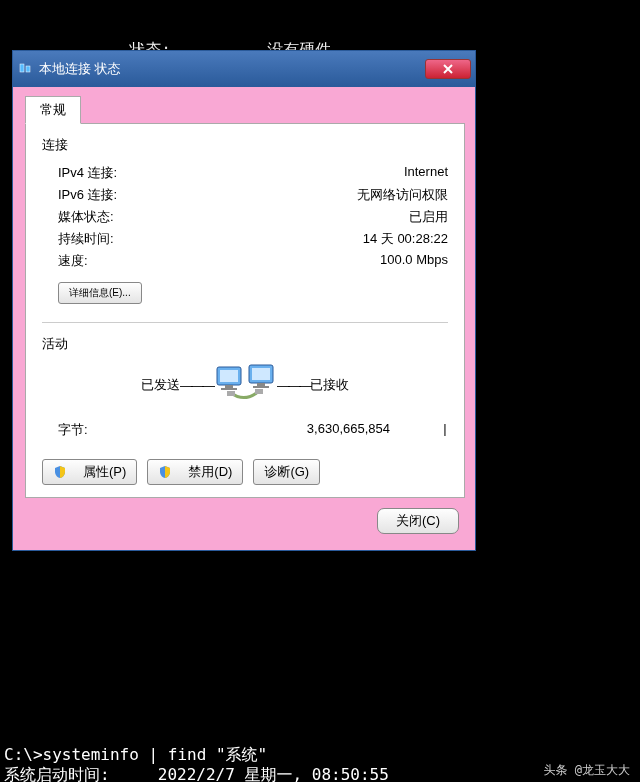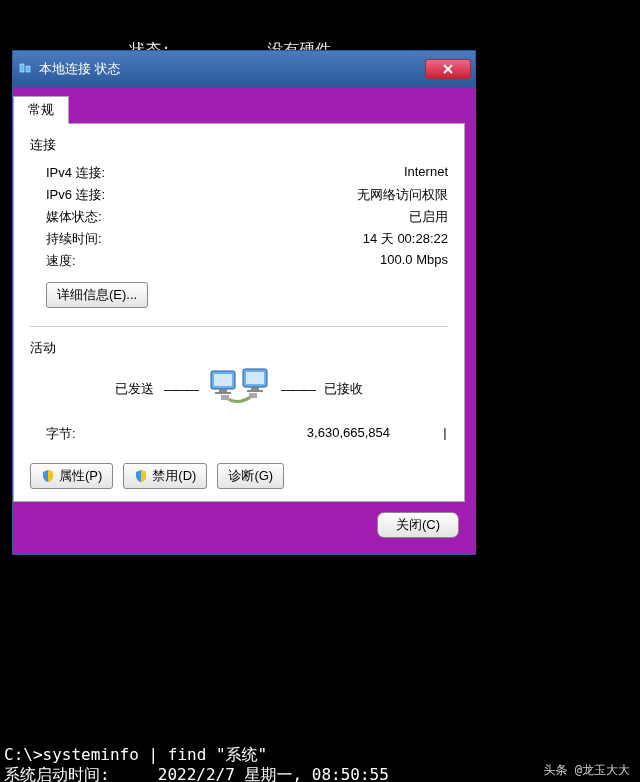--- a/index.html
+++ b/index.html
@@ -58,22 +58,22 @@
   border: 1px solid #933;
   border-radius: 3px;
   color: #fff;
   display: flex;
   align-items: center;
   justify-content: center;
   font-size: 13px;
   cursor: pointer;
 }
 .dialog-body {
-  padding: 8px 10px 10px 0;
-  background: #a21caf;
+  padding: 8px 10px 10px 12px;
+  background: #f9a8d4;
 }
 .tab-strip {
   display: flex;
   border-bottom: 1px solid #aaa;
   margin-bottom: 0;
 }
 .tab {
   background: #fff;
   border: 1px solid #aaa;
   border-bottom: 1px solid #fff;
@@ -101,33 +101,32 @@
   font-size: 13px;
 }
 .row .label { }
 .row .value { text-align: right; }
 .details-btn {
   margin: 10px 0 0 16px;
   padding: 3px 10px;
   background: linear-gradient(to bottom, #fefefe, #e4e4e4);
   border: 1px solid #888;
   border-radius: 3px;
-  font-size: 13px;
+  font-size: 10px;
   cursor: pointer;
 }
 .divider {
   border: none;
   border-top: 1px solid #ccc;
   margin: 18px 0 12px 0;
 }
 .activity-row {
   display: flex;
   align-items: center;
   justify-content: center;
-  gap: 10px;
   margin: 8px 0;
   font-size: 13px;
 }
 .activity-row .dash {
   flex: 0 0 auto;
   letter-spacing: -2px;
 }
 .computer-icon {
   width: 64px;
   height: 48px;
@@ -152,21 +151,21 @@
 }
 .action-btn {
   padding: 3px 10px;
   background: linear-gradient(to bottom, #fefefe, #e4e4e4);
   border: 1px solid #888;
   border-radius: 3px;
   font-size: 13px;
   cursor: pointer;
   display: flex;
   align-items: center;
-  gap: 4px;
+  gap: 16px;
 }
 .shield {
   width: 14px;
   height: 14px;
   display: inline-block;
 }
 .footer-row {
   display: flex;
   justify-content: flex-end;
   padding: 10px 6px 6px 6px;

